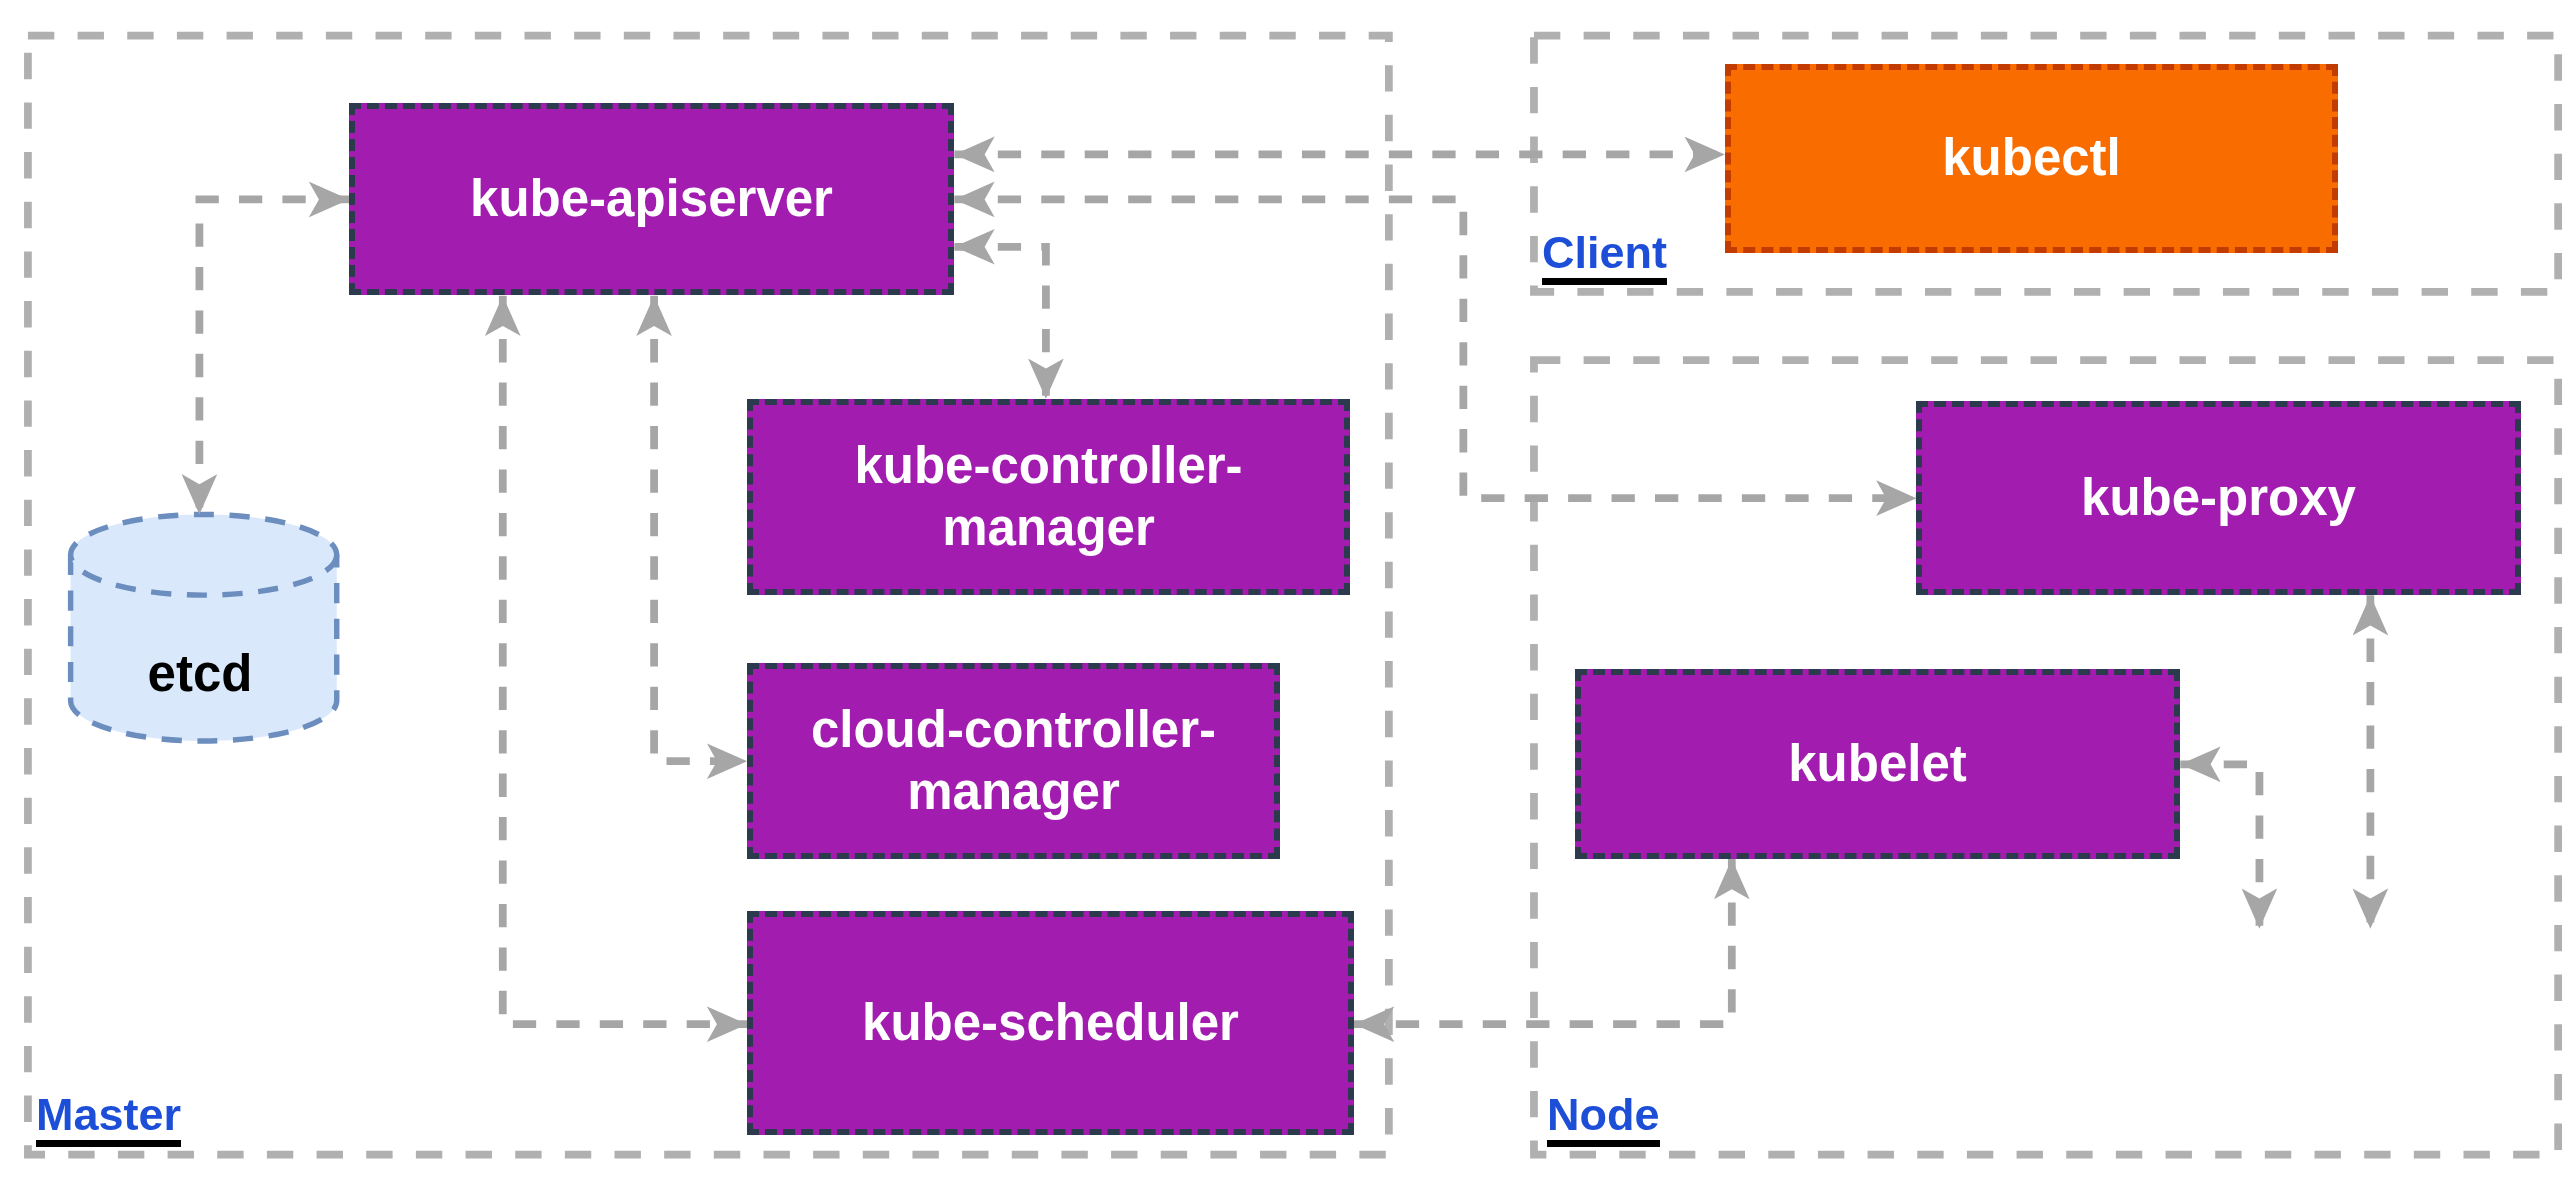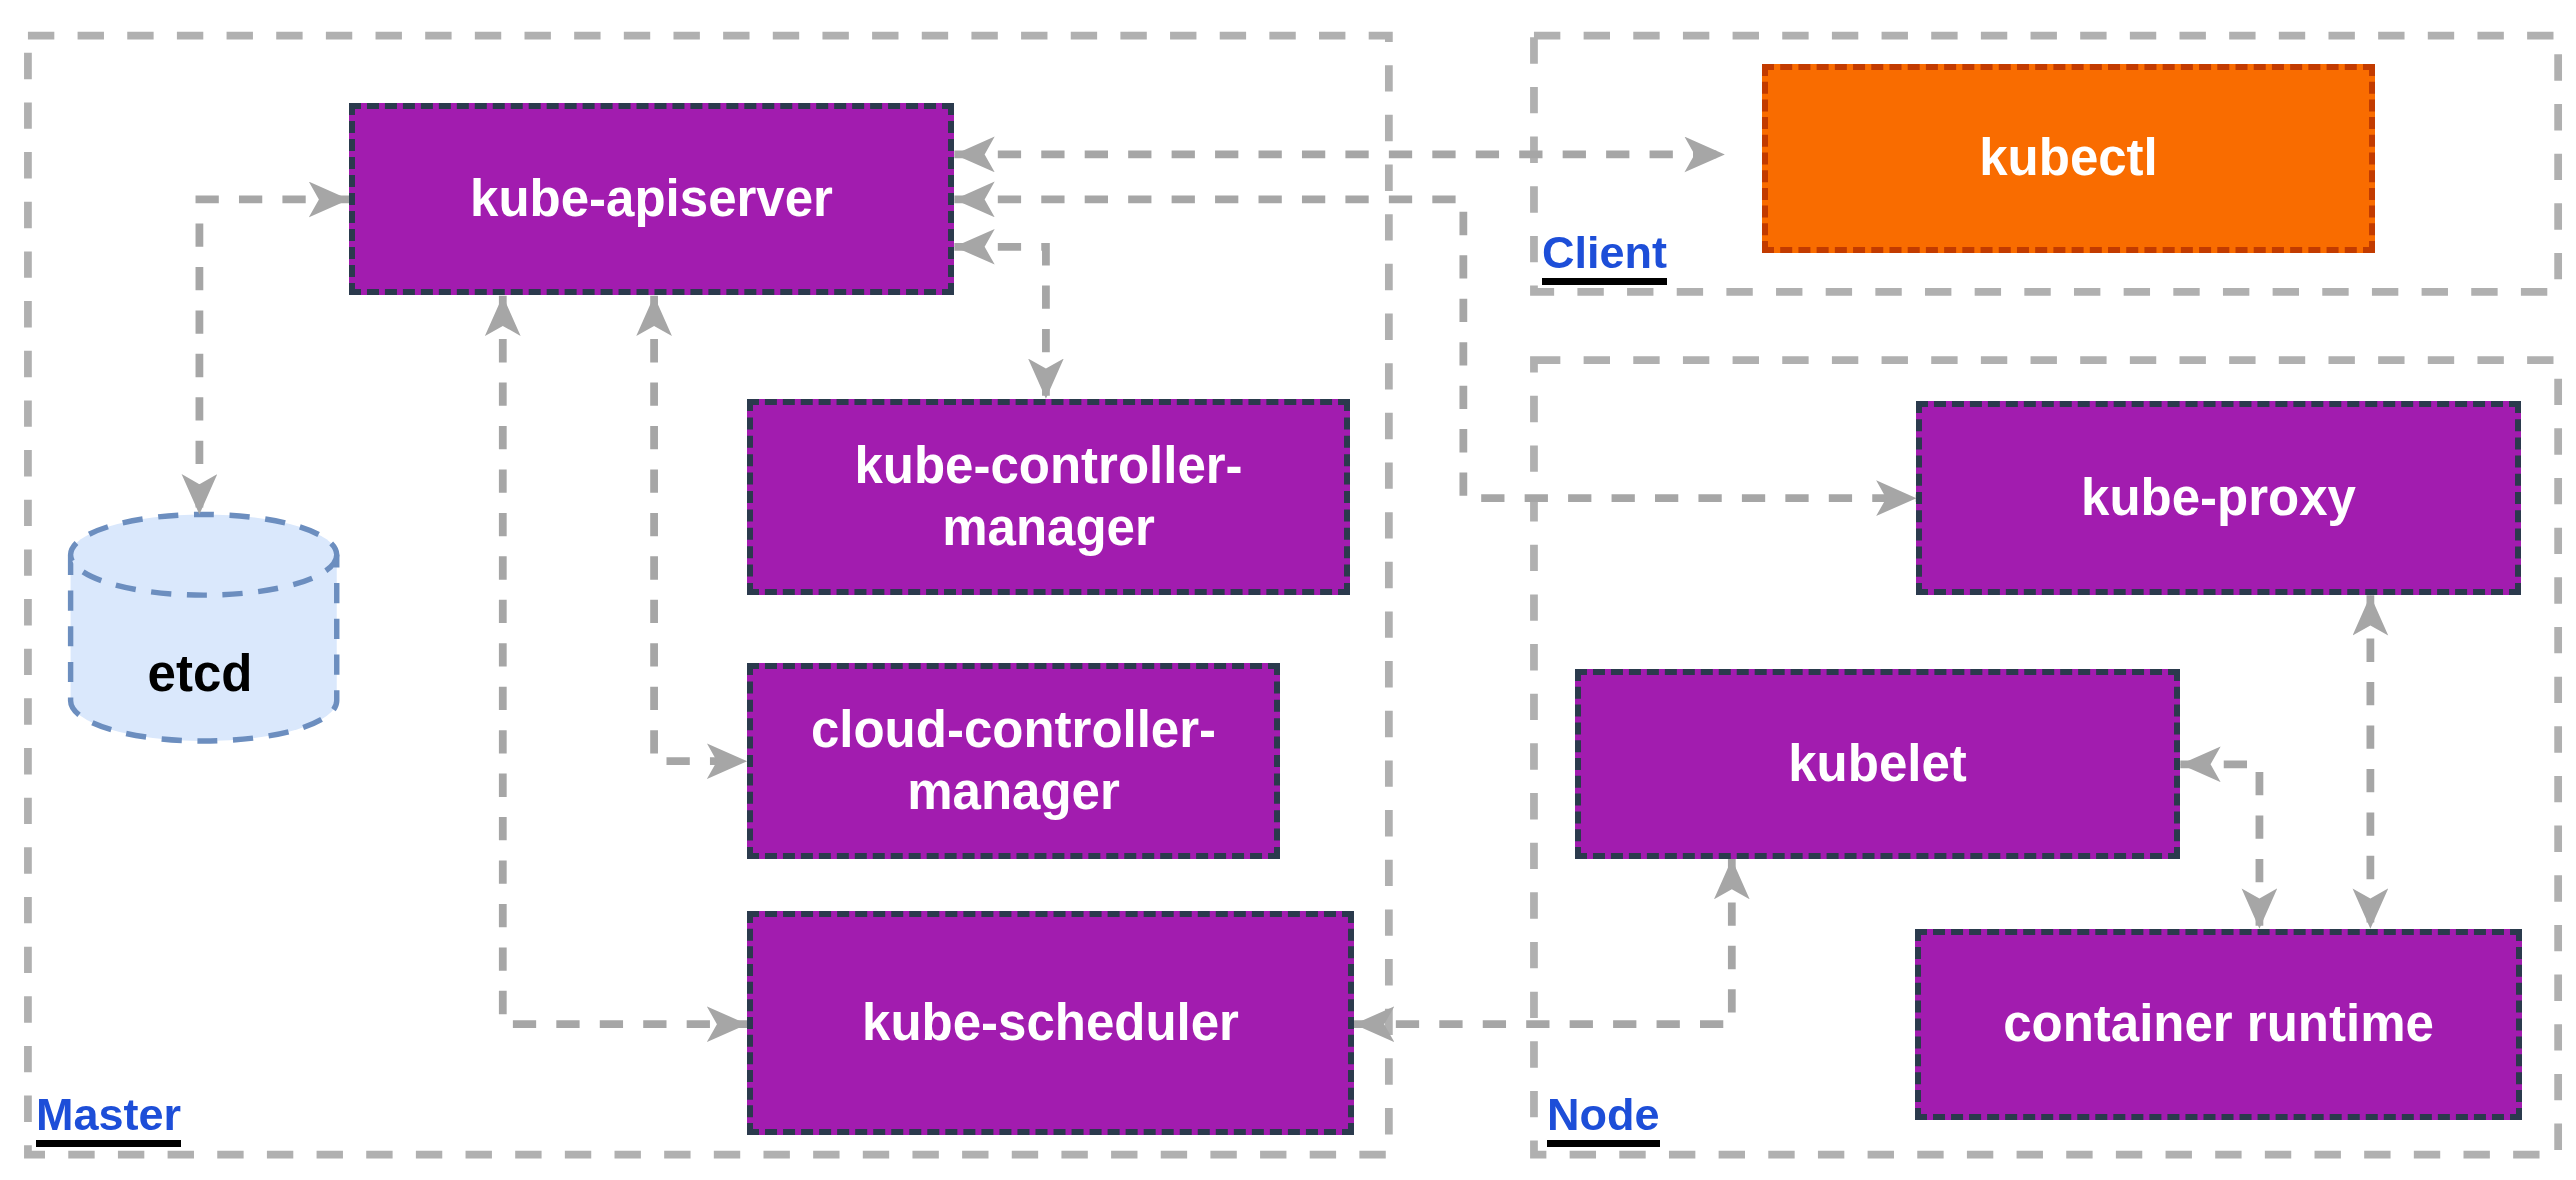--- a/index.html
+++ b/index.html
@@ -27,21 +27,21 @@
     font-size: 51px;
     line-height: 1.22;
   }
   .box .lbl { white-space: pre-line; }
 
   .box.apiserver { left: 349px;  top: 103px;  width: 605px; height: 192px; }
   .box.kcm       { left: 747px;  top: 399px;  width: 603px; height: 196px; }
   .box.ccm       { left: 747px;  top: 663px;  width: 533px; height: 196px; }
   .box.sched     { left: 747px;  top: 911px; width: 607px; height: 224px; align-items: center; }
   .box.kubectl   { left: 1725px; top: 64px;   width: 613px; height: 189px;
-                   background: #f96c00; border: 6.2px dashed #c23b00; margin-left: 37px; }
+                   background: #f96c00; border: 6.2px dashed #c23b00; }
   .box.kproxy    { left: 1916px; top: 401px;  width: 605px; height: 194px; }
   .box.kubelet   { left: 1575px; top: 669px;  width: 605px; height: 190px; }
   .box.runtime   { left: 1915px; top: 929px; width: 607px; height: 191px; }
 
   .etcd-label {
     position: absolute;
     left: 67px; top: 638px; width: 266px; height: 70px;
     display: flex; align-items: center; justify-content: center;
     color: #000000; font-weight: bold; font-size: 51px;
   }
@@ -118,23 +118,20 @@
   </div>
 
   <div class="box kproxy">
     <span class="lbl">kube-proxy</span>
   </div>
 
   <div class="box kubelet">
     <span class="lbl">kubelet</span>
   </div>
 
-  <div class="box runtime">
-    <span class="lbl">container runtime</span>
-  </div>
 
   <div class="etcd-label">
     <span>etcd</span>
   </div>
 
   <div class="group-label master">
     <span>Master</span>
   </div>
   <div class="group-label client">
     <span>Client</span>

